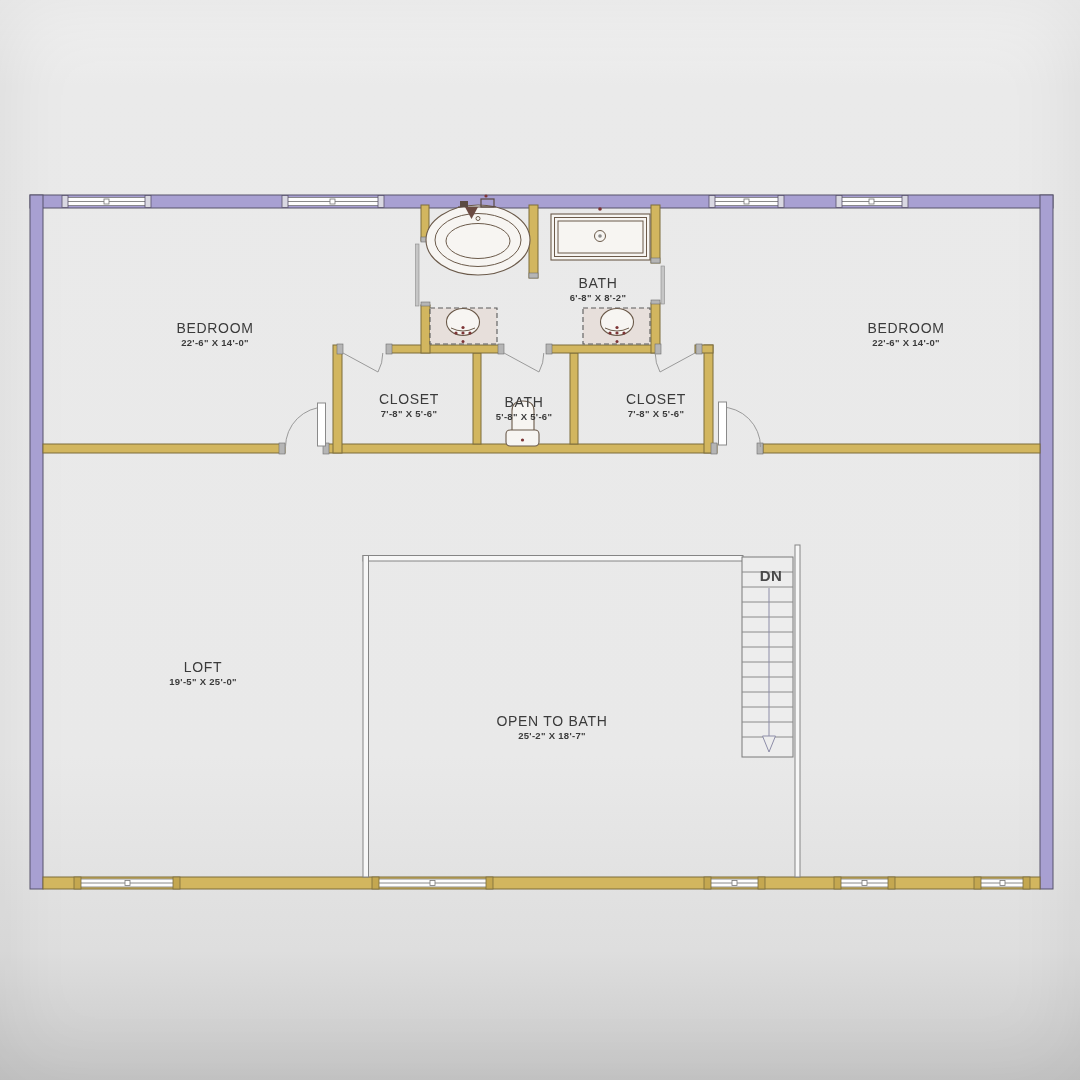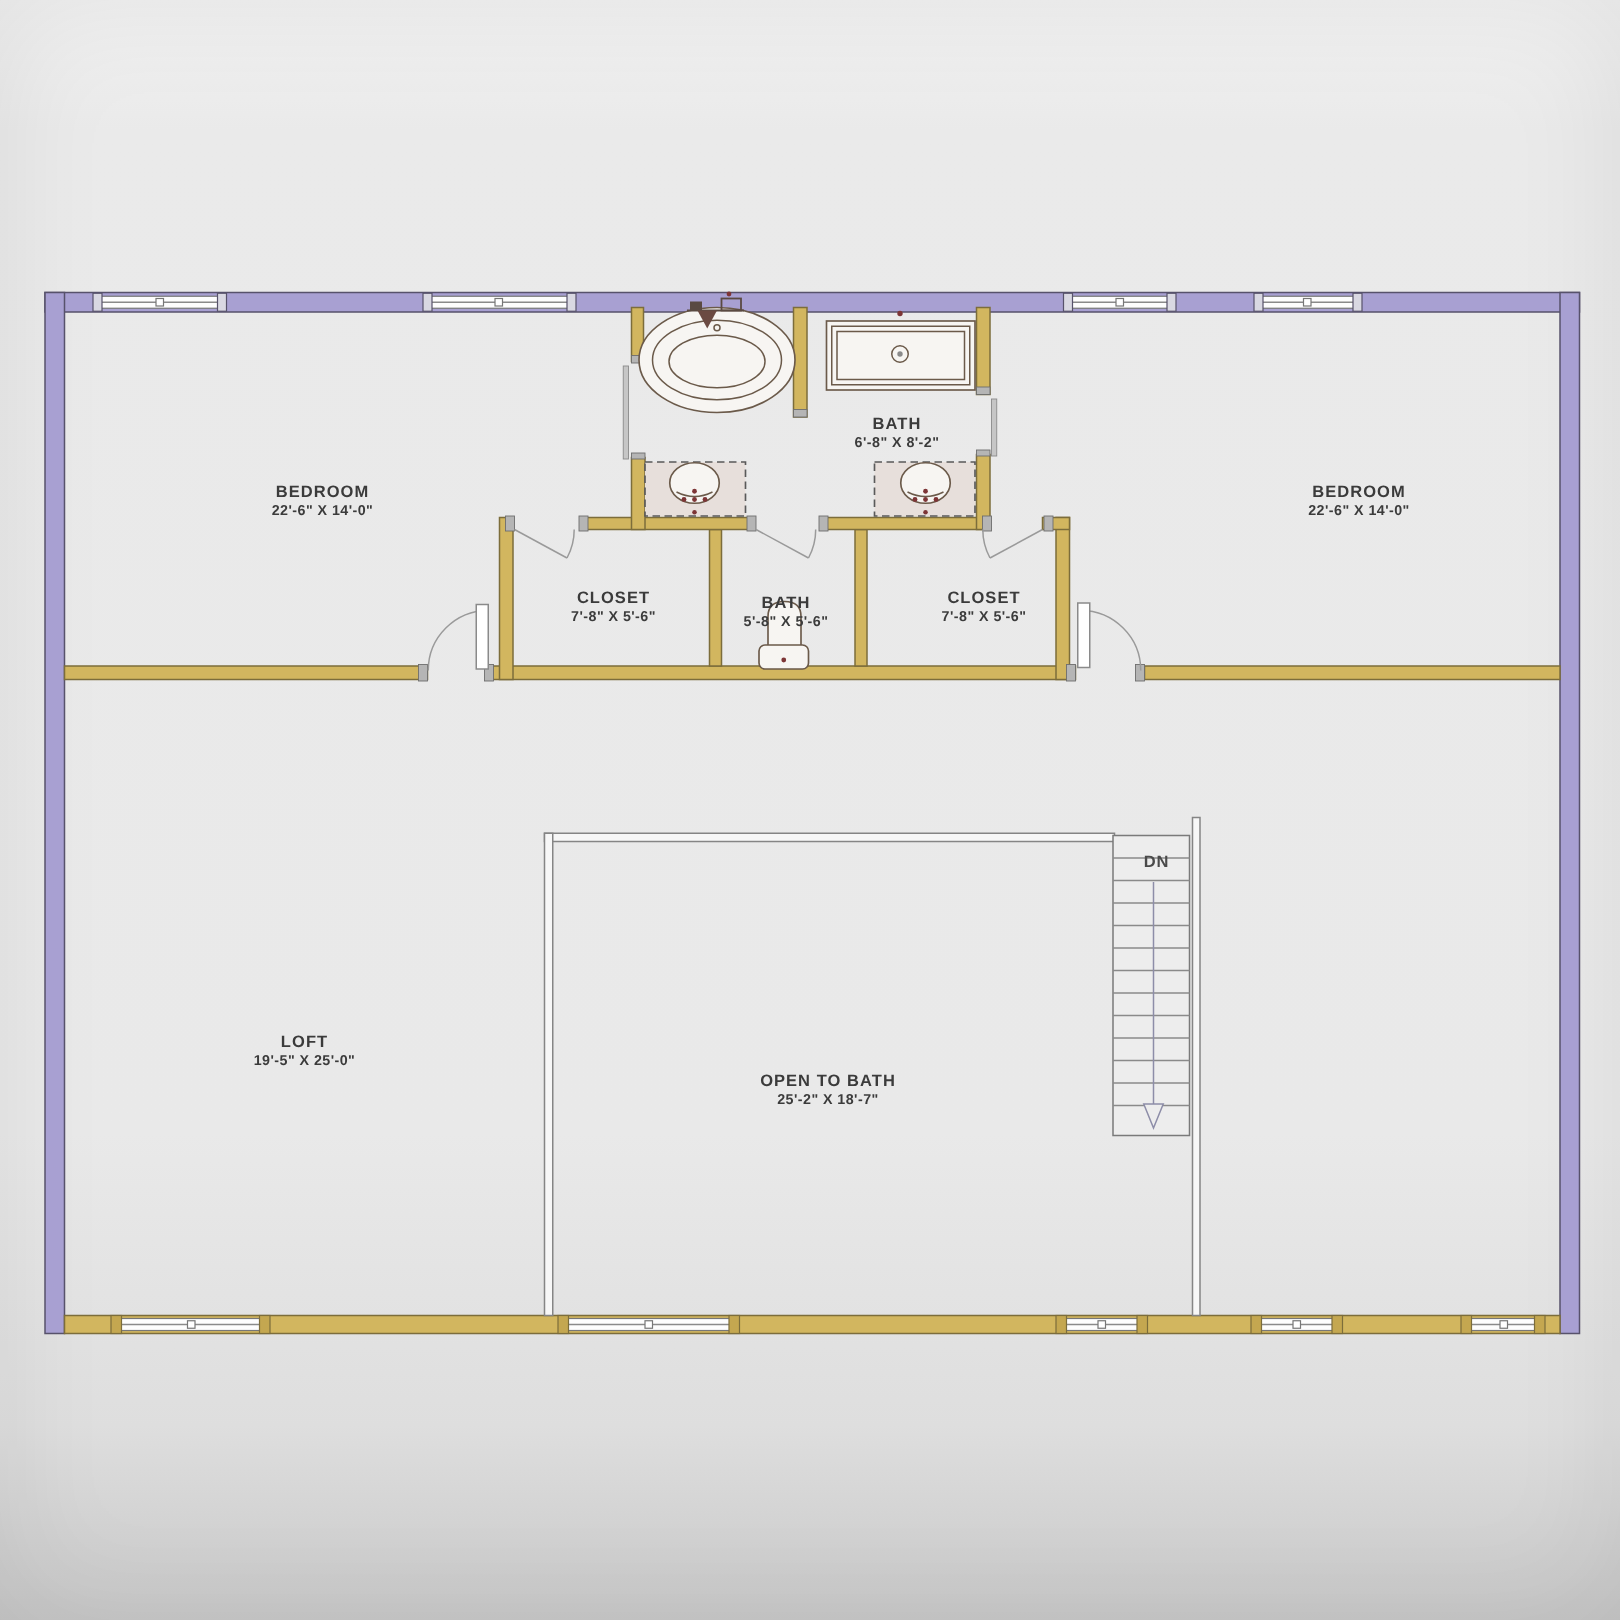--- a/index.html
+++ b/index.html
@@ -38,23 +38,23 @@
   .dash{fill:var(--counter_fill);stroke:#5a5a5a;stroke-width:1.1;stroke-dasharray:5 3;}
   .dot{fill:var(--accent_dot);stroke:none;}
   .thin{fill:none;stroke:var(--thin_line);stroke-width:1;}
   .rail{fill:#f7f7f7;stroke:#858585;stroke-width:1;}
   .door-leaf{fill:#fff;stroke:#8a8a8a;stroke-width:1;}
   .door-arc{fill:none;stroke:#9a9a9a;stroke-width:1;}
   .stairbox{fill:#ededed;stroke:#7a7a7a;stroke-width:1;}
   .arrow{fill:none;stroke:var(--arrow_line);stroke-width:1;}
   .arrowhead{fill:#ededed;stroke:var(--arrow_line);stroke-width:1;}
   .label{position:absolute;transform:translate(-50%,-50%);text-align:center;color:var(--text);white-space:nowrap;}
-  .room-name{font-size:11px;font-weight:bold;letter-spacing:.7px;}
+  .room-name{font-size:14px;font-weight:normal;letter-spacing:.7px;}
   .room-dims{font-size:9.5px;font-weight:bold;letter-spacing:.3px;margin-top:1px;}
-  .dn{position:absolute;transform:translate(-50%,-50%);font-size:11px;font-weight:bold;color:#4a4a4a;letter-spacing:.5px;}
+  .dn{position:absolute;transform:translate(-50%,-50%);font-size:15px;font-weight:bold;color:#4a4a4a;letter-spacing:.5px;}
 </style>
 </head>
 <body>
 
 <div class="canvas">
 
   <svg width="1080" height="1080" viewBox="0 0 1080 1080">
 
     <g>
       <rect class="wall-ext" x="30" y="195" width="1023" height="13"></rect>
@@ -299,21 +299,21 @@
   <div class="label" style="left:524px;top:408px">
     <div class="room-name">BATH</div>
     <div class="room-dims">5'-8" X 5'-6"</div>
   </div>
 
   <div class="label" style="left:656px;top:405px">
     <div class="room-name">CLOSET</div>
     <div class="room-dims">7'-8" X 5'-6"</div>
   </div>
 
-  <div class="label" style="left:203px;top:701px">
+  <div class="label" style="left:203px;top:673px">
     <div class="room-name">LOFT</div>
     <div class="room-dims">19'-5" X 25'-0"</div>
   </div>
 
   <div class="label" style="left:552px;top:727px">
     <div class="room-name">OPEN TO BATH</div>
     <div class="room-dims">25'-2" X 18'-7"</div>
   </div>
 
   <div class="dn" style="left:771px;top:575px">DN</div>

